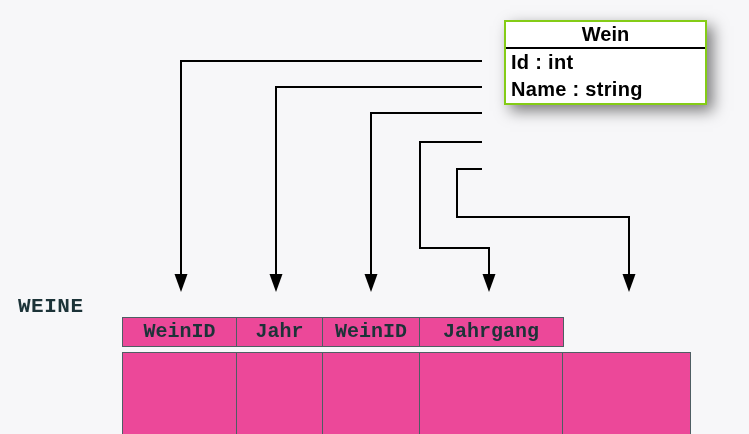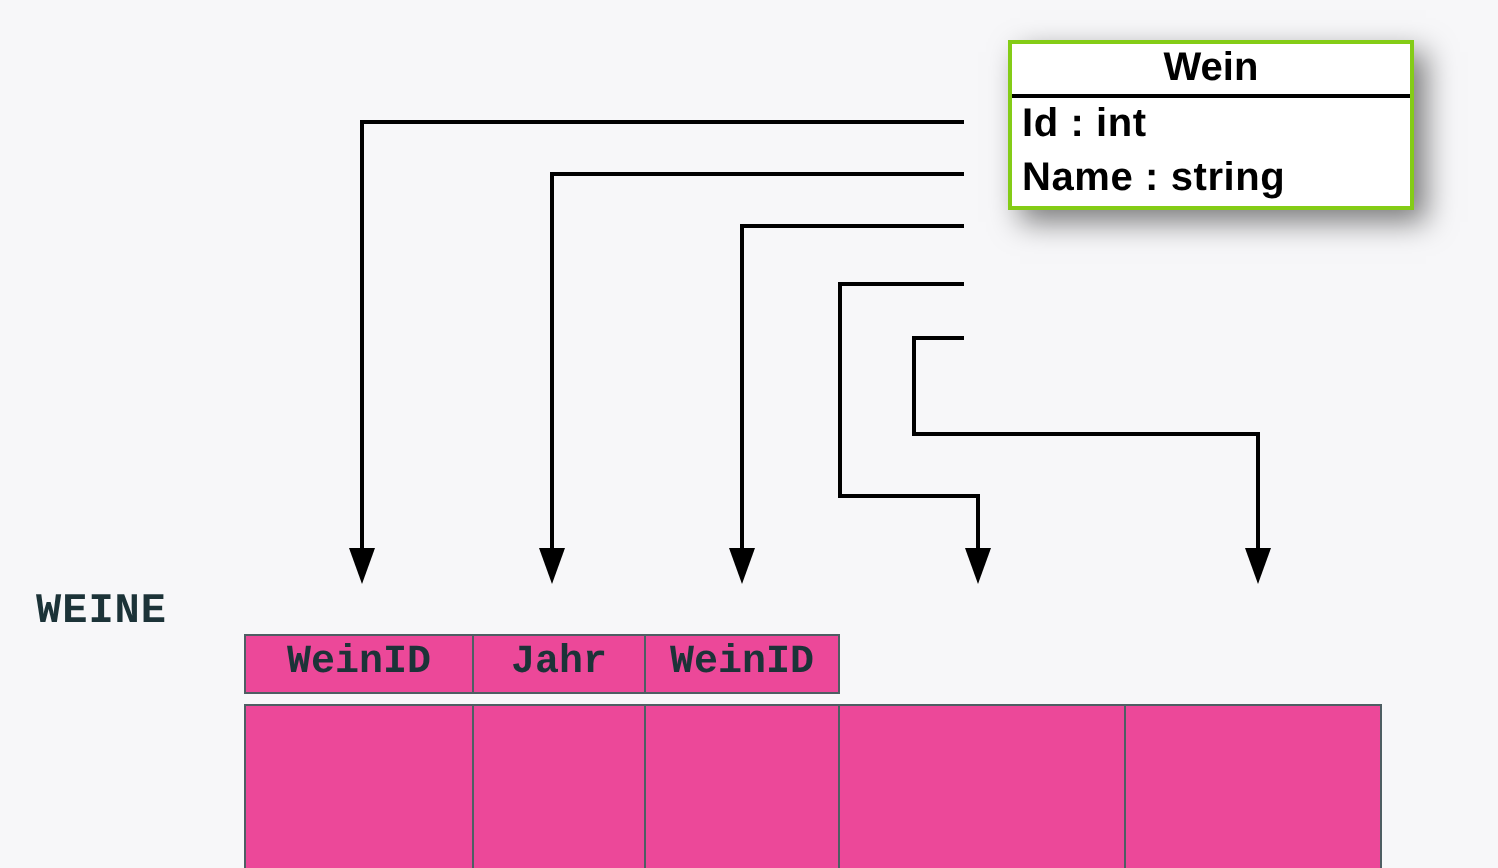--- a/index.html
+++ b/index.html
@@ -140,20 +140,21 @@
       <div class="attr-row">Name : string</div>
     </div>
   </div>
 
   <div class="table-label">WEINE</div>
 
   <div class="db-row db-header">
     <div class="db-cell w0">WeinID</div>
     <div class="db-cell w1">Jahr</div>
     <div class="db-cell w2">WeinID</div>
+    <div class="db-cell w3">Jahrgang</div>
   </div>
 
   <div class="db-row db-body">
     <div class="db-cell w0"></div>
     <div class="db-cell w1"></div>
     <div class="db-cell w2"></div>
     <div class="db-cell w3"></div>
     <div class="db-cell w4"></div>
   </div>
 

